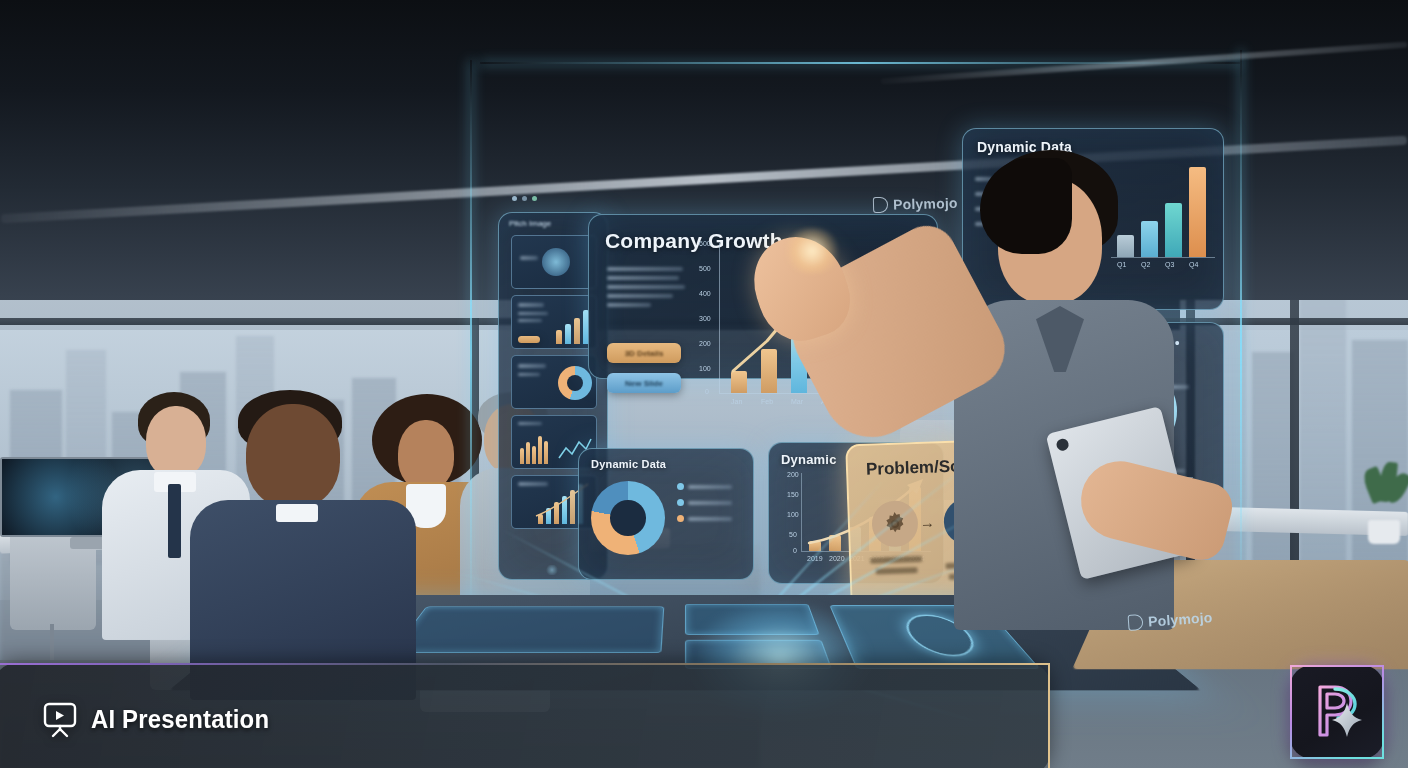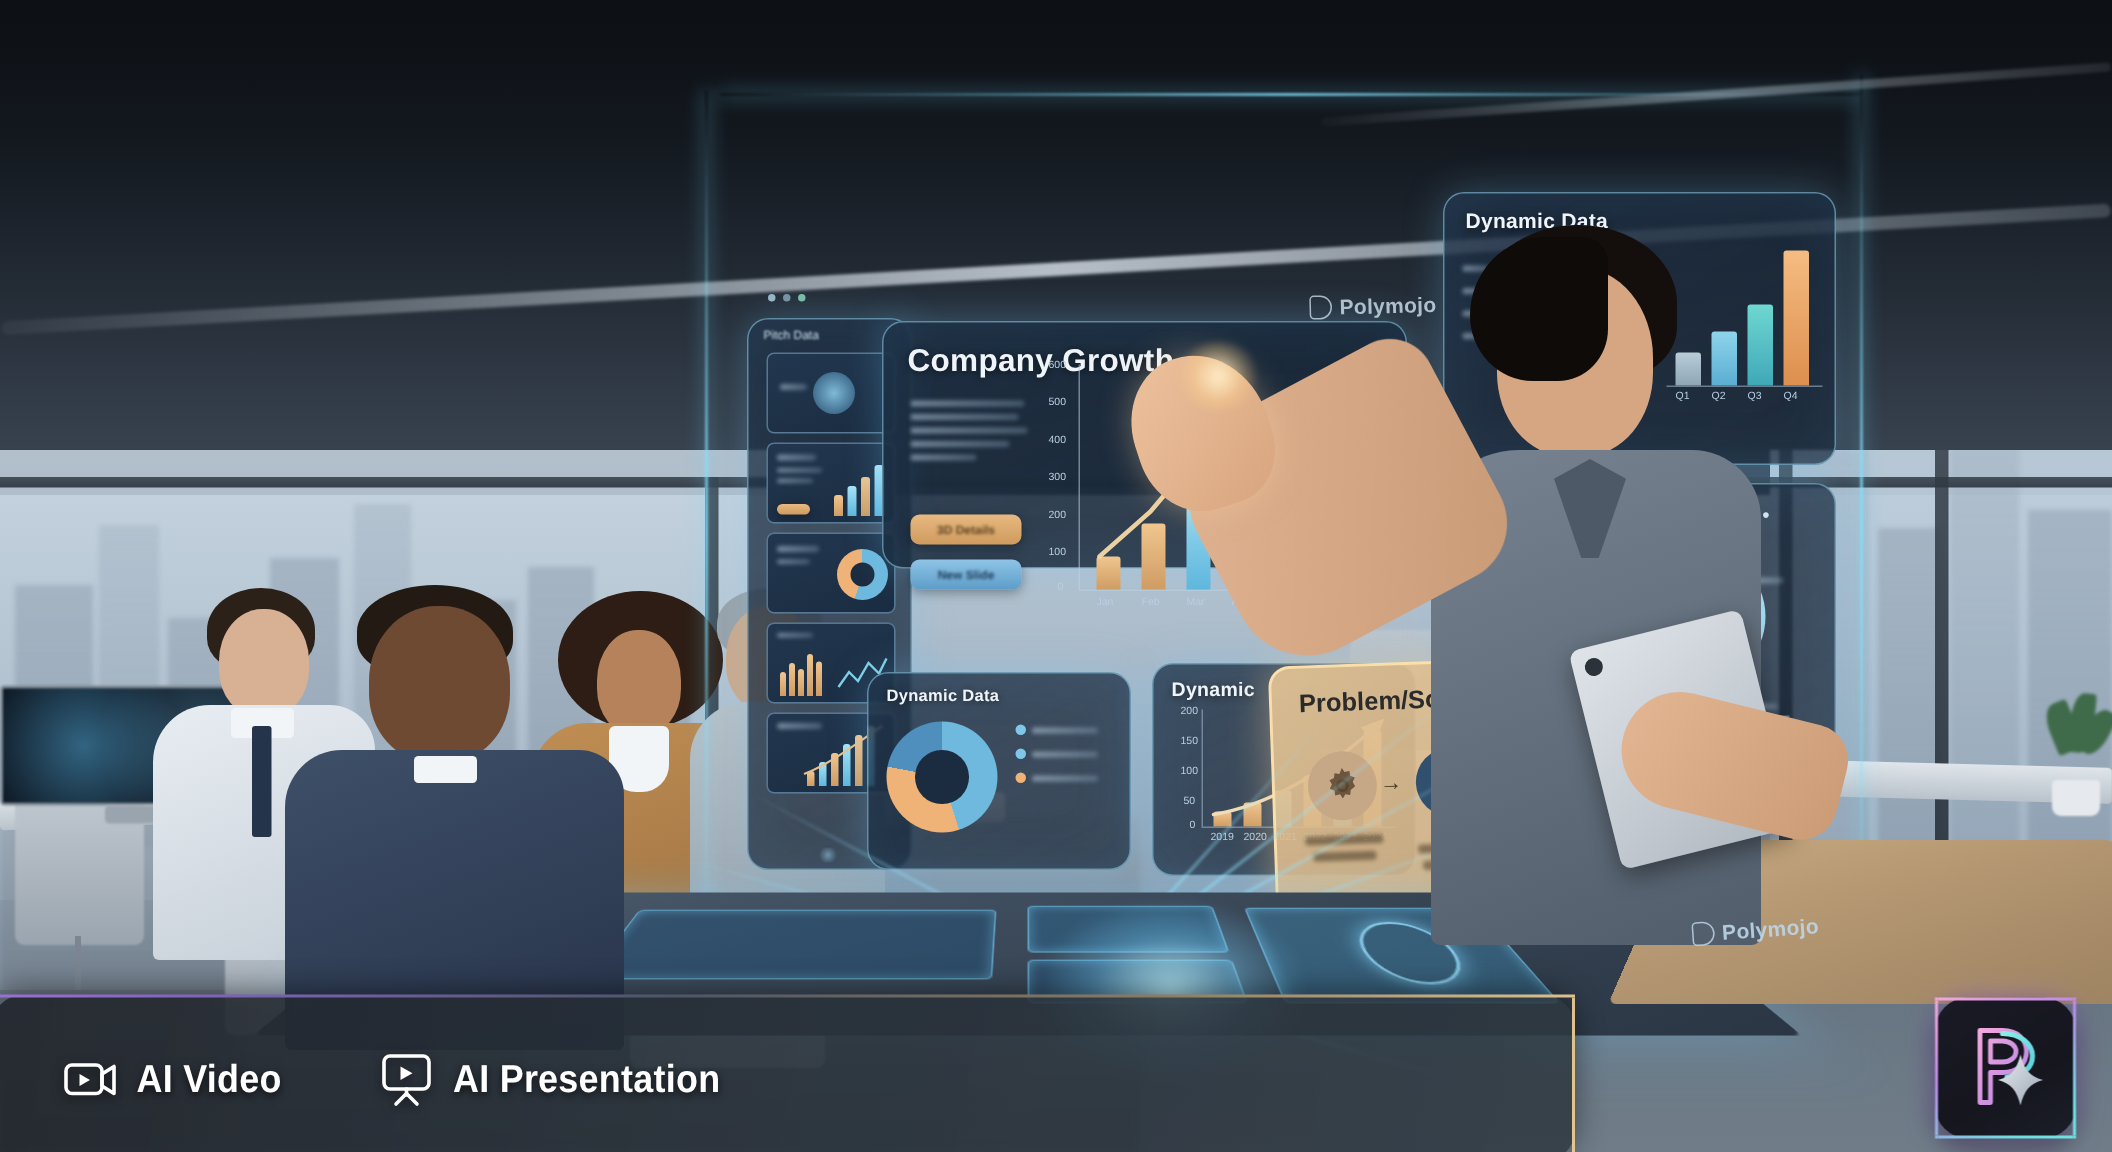--- a/index.html
+++ b/index.html
@@ -229,21 +229,21 @@
   </div>
 
   <div class="holo-wrap">
 
     <div class="holo-edge" style="left:0px;top:10px;height:590px;"></div>
     <div class="holo-edge" style="left:770px;top:0px;height:600px;"></div>
     <div class="holo-edge h" style="left:10px;top:12px;width:760px;"></div>
     <div class="holo-edge h" style="left:8px;top:596px;width:760px;"></div>
 
     <div class="holo-pane" style="left:28px;top:162px;width:110px;height:368px;">
-      <div style="position:absolute;left:10px;top:6px;font-size:8px;color:#cfe3f3;filter:blur(.8px);">Pitch Data</div>
+      <div style="position:absolute;left:10px;top:6px;font-size:8px;color:#cfe3f3;filter:blur(.8px);">Pitch Image</div>
       <div class="thumb" style="left:12px;top:22px;width:86px;height:54px;">
         <div style="position:absolute;left:30px;top:12px;width:28px;height:28px;border-radius:50%;background:radial-gradient(circle,rgba(150,220,250,.8),rgba(60,130,190,.35));"></div>
         <div class="blurtext" style="position:absolute;left:8px;top:20px;width:18px;height:4px;"></div>
       </div>
       <div class="thumb" style="left:12px;top:82px;width:86px;height:54px;">
         <div class="blurtext" style="position:absolute;left:6px;top:7px;width:26px;height:4px;"></div>
         <div class="blurtext" style="position:absolute;left:6px;top:16px;width:30px;height:3px;"></div>
         <div class="blurtext" style="position:absolute;left:6px;top:23px;width:24px;height:3px;"></div>
         <div class="bar tan" style="position:absolute;left:44px;top:34px;width:6px;height:14px;"></div>
         <div class="bar cyan" style="position:absolute;left:53px;top:28px;width:6px;height:20px;"></div>
@@ -536,28 +536,20 @@
   <div class="wm" style="left:1128px;top:612px;color:#bcd6e8;opacity:.9;transform:rotate(-4deg);">
     <span class="wm-p"></span>
     <span class="wm-txt">Polymojo</span>
   </div>
 
   <div class="featbar">
     <div class="featbar-inner">
 
 
 
-      <div class="feat">
-        <svg class="feat-ico" viewBox="0 0 40 40" fill="none" stroke="currentColor" stroke-width="2.4" stroke-linecap="round" stroke-linejoin="round">
-          <rect x="4" y="11" width="24" height="19" rx="4"></rect>
-          <polygon points="13,17 13,25 20,21" fill="currentColor" stroke="none"></polygon>
-          <path d="M28 17 L36 12 L36 30 L28 25 Z"></path>
-        </svg>
-        <span class="feat-lbl">AI Video</span>
-      </div>
 
       <div class="feat">
         <svg class="feat-ico" viewBox="0 0 40 40" fill="none" stroke="currentColor" stroke-width="2.4" stroke-linecap="round" stroke-linejoin="round">
           <rect x="5" y="5" width="30" height="22" rx="4"></rect>
           <polygon points="16,12 16,21 24,16.5" fill="currentColor" stroke="none"></polygon>
           <line x1="20" y1="27" x2="20" y2="31"></line>
           <path d="M13 37 L20 30 L27 37"></path>
         </svg>
         <span class="feat-lbl">AI Presentation</span>
       </div>

